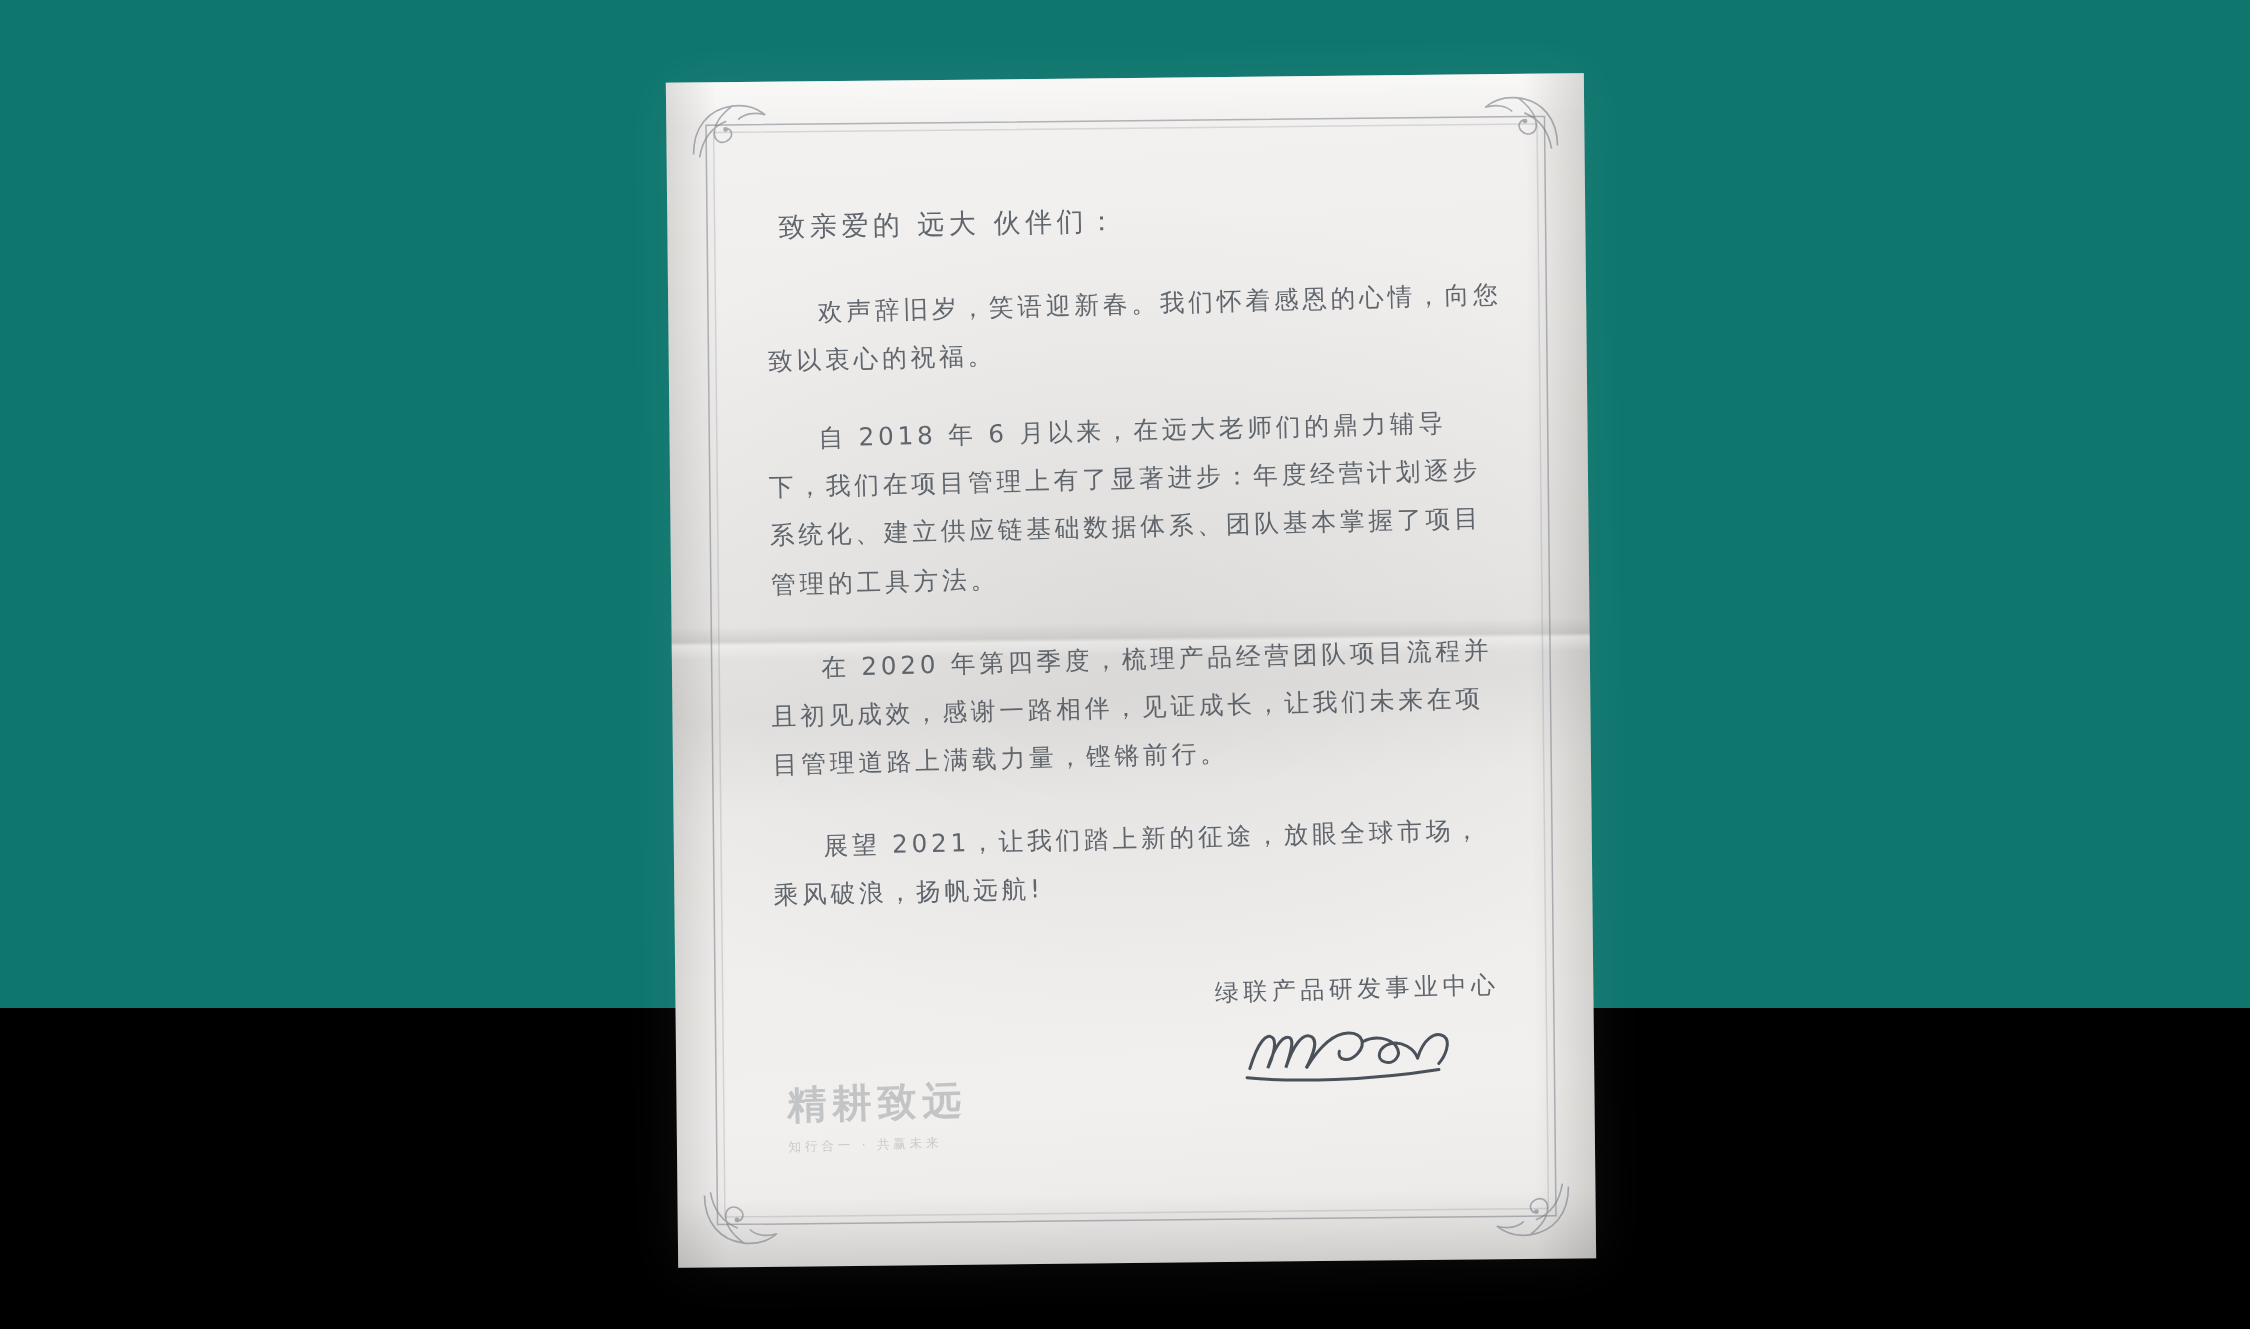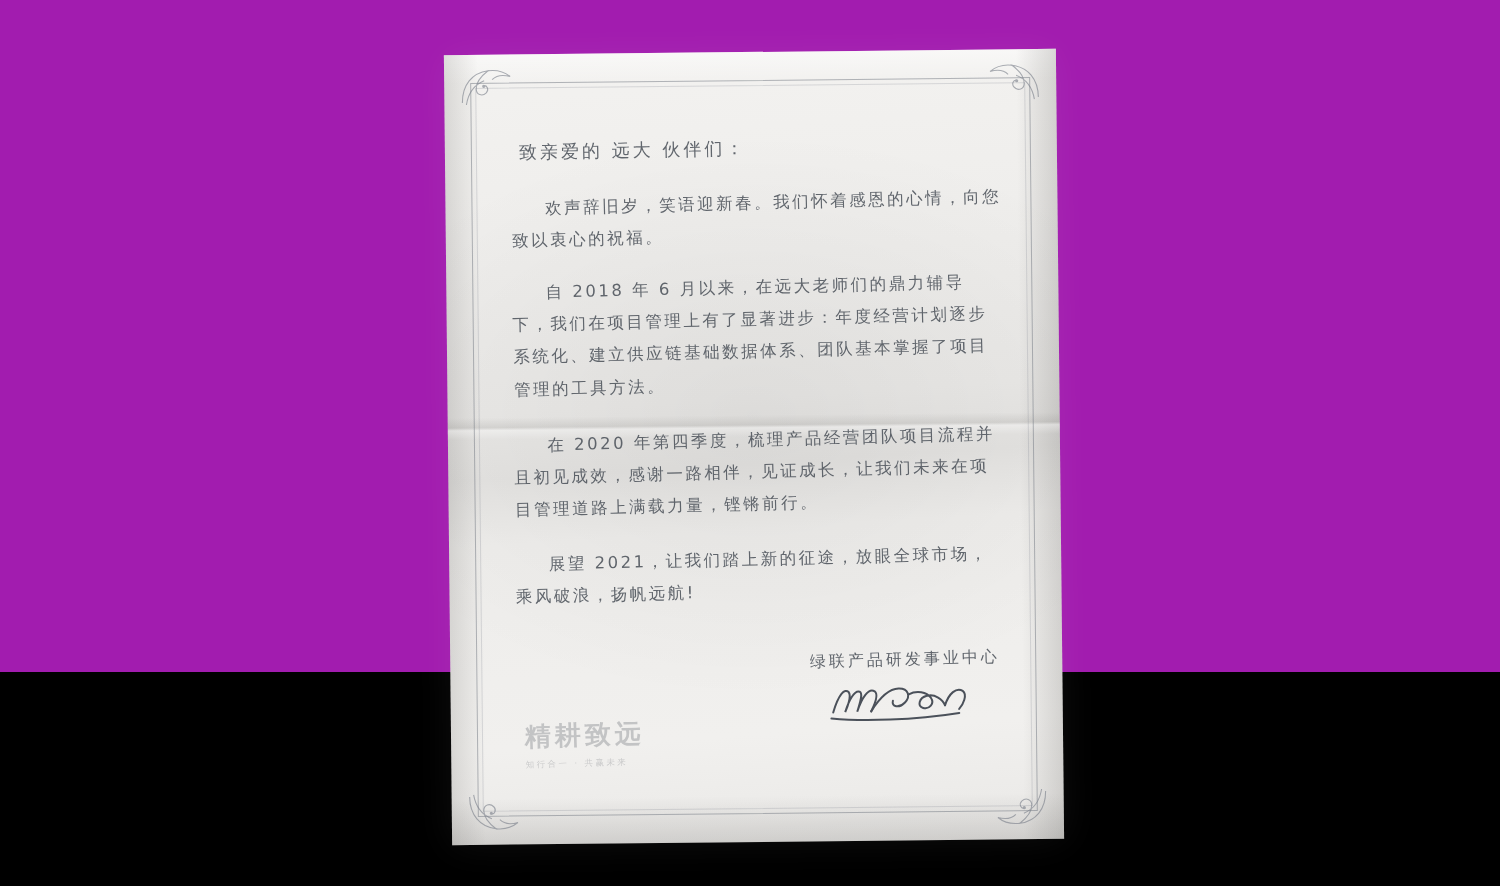--- a/index.html
+++ b/index.html
@@ -11,21 +11,21 @@
     overflow: hidden;
   }
   body {
     font-family: "DejaVu Sans", sans-serif;
   }
 
   #stage {
     position: relative;
     width: 1500px;
     height: 672px;
-    background: #a21caf;
+    background: #0f766e;
   }
 
   
   #letter-photo {
     position: absolute;
     left: 448px;
     top: 52px;
     width: 612px;
     height: 790px;
     transform: rotate(-0.6deg);

